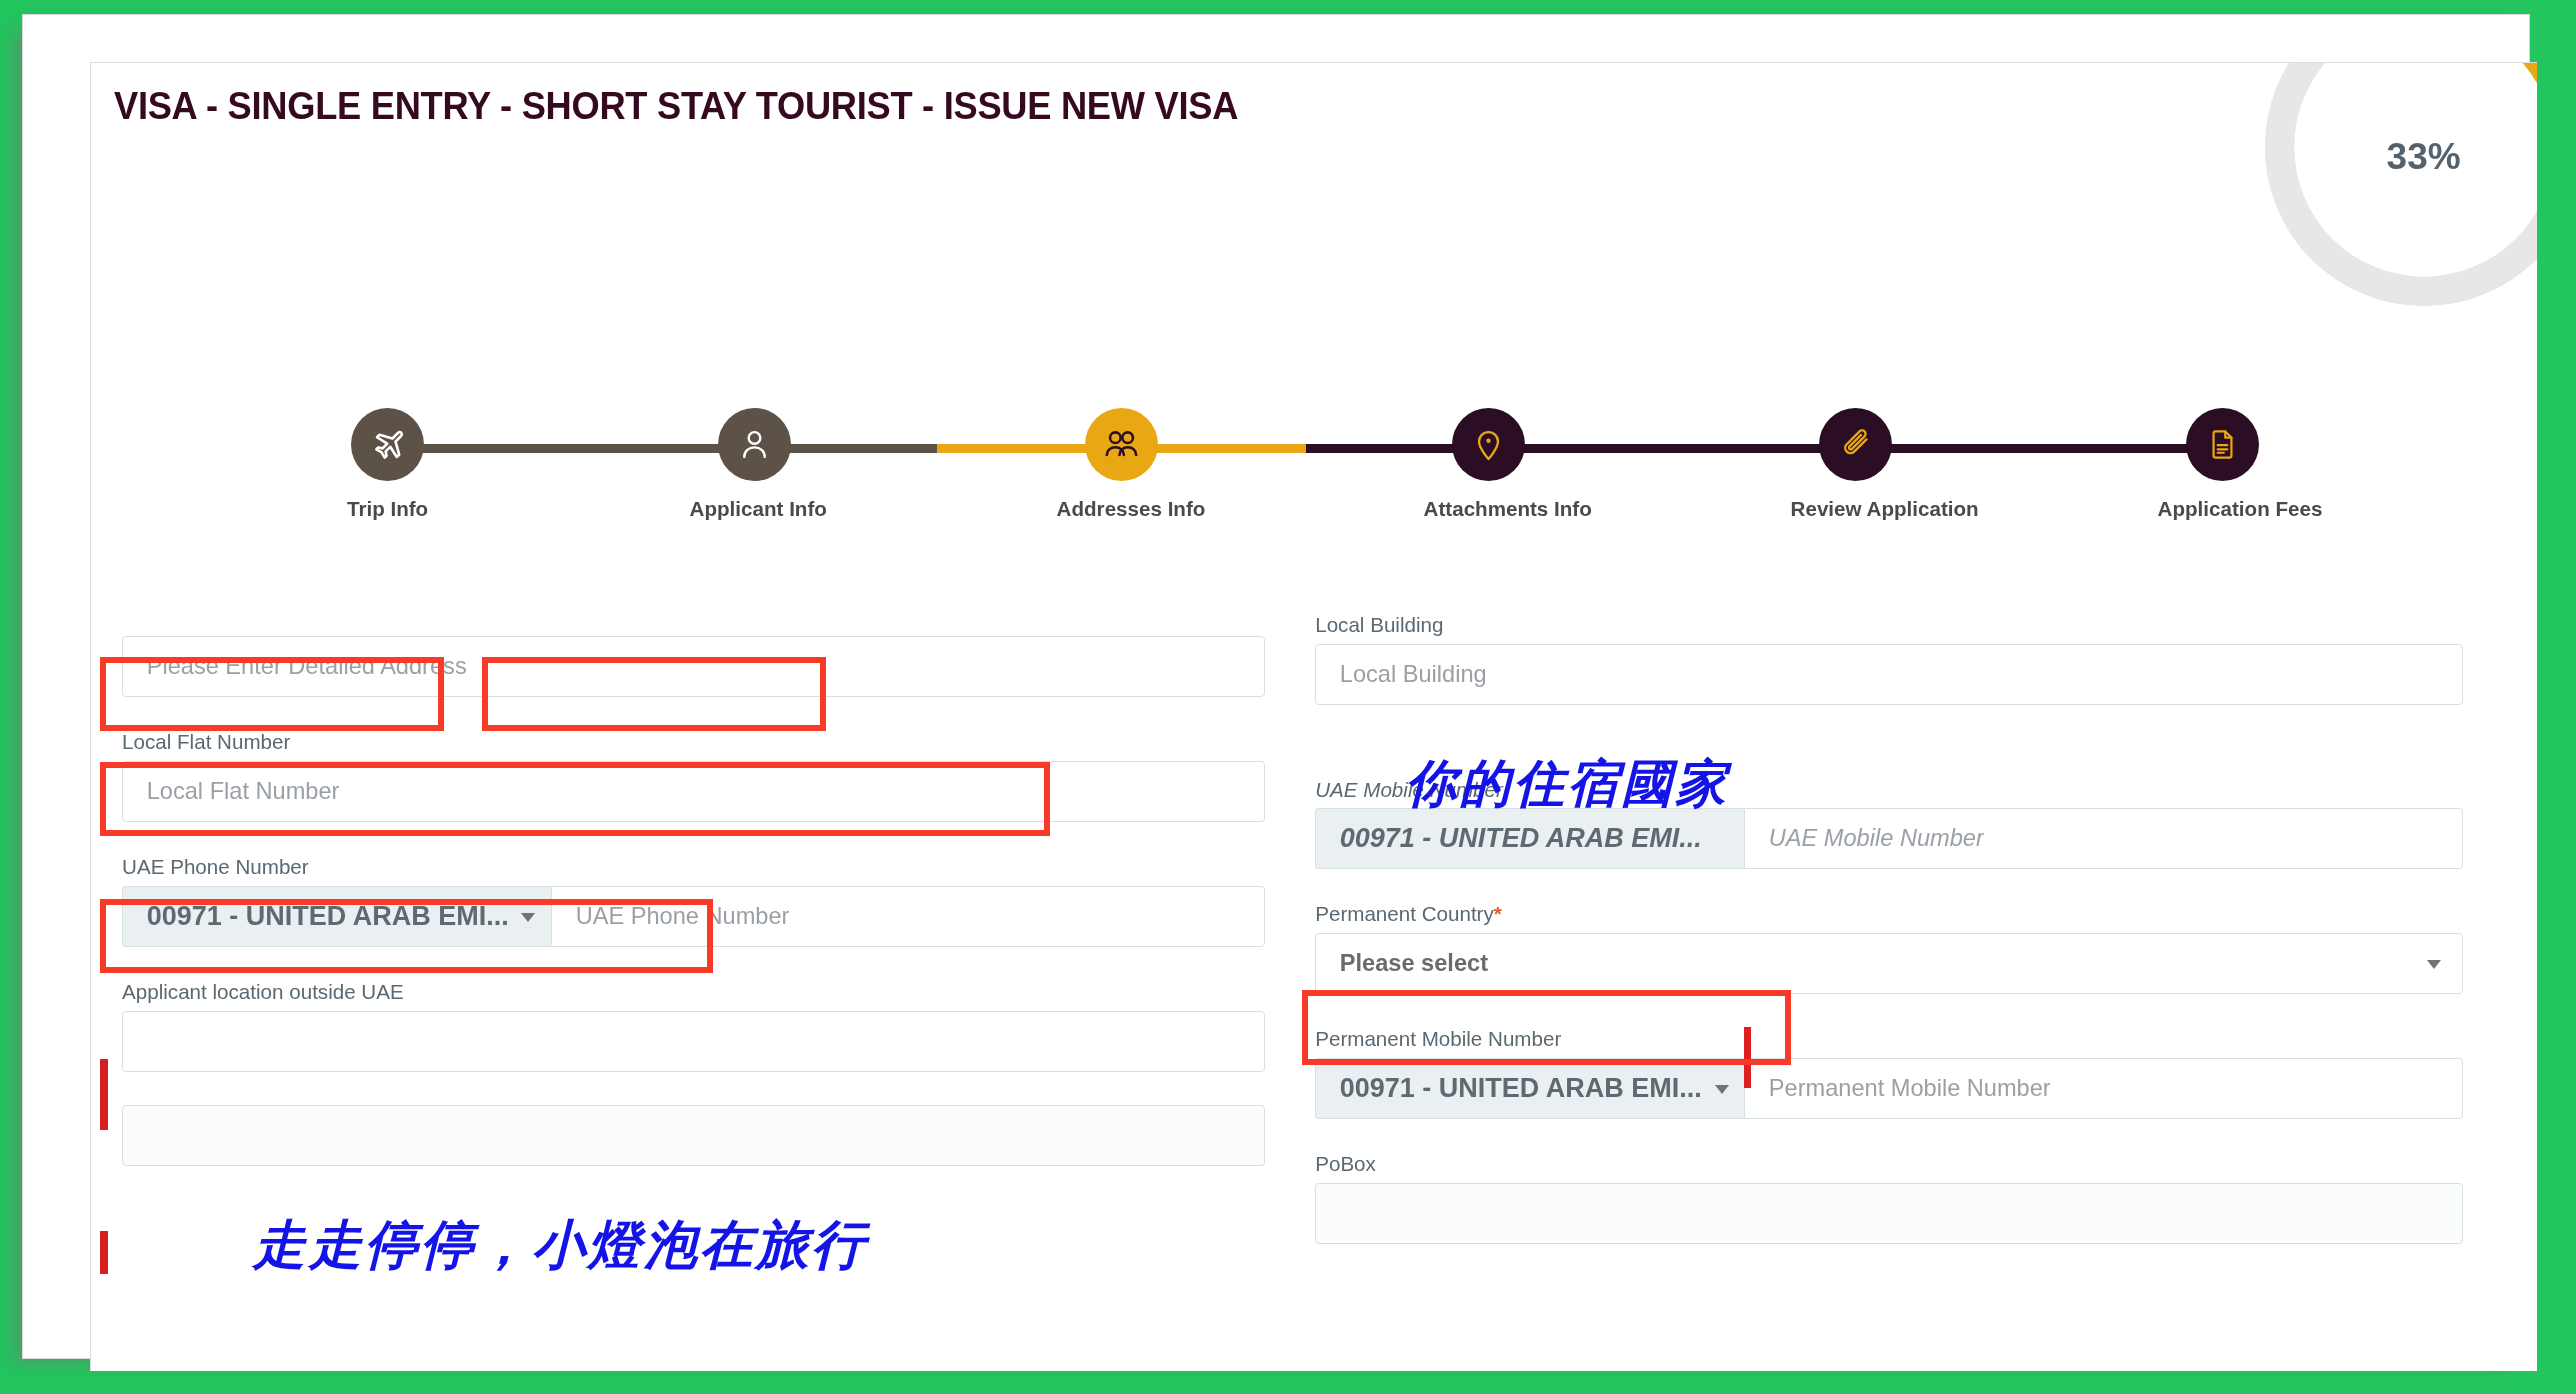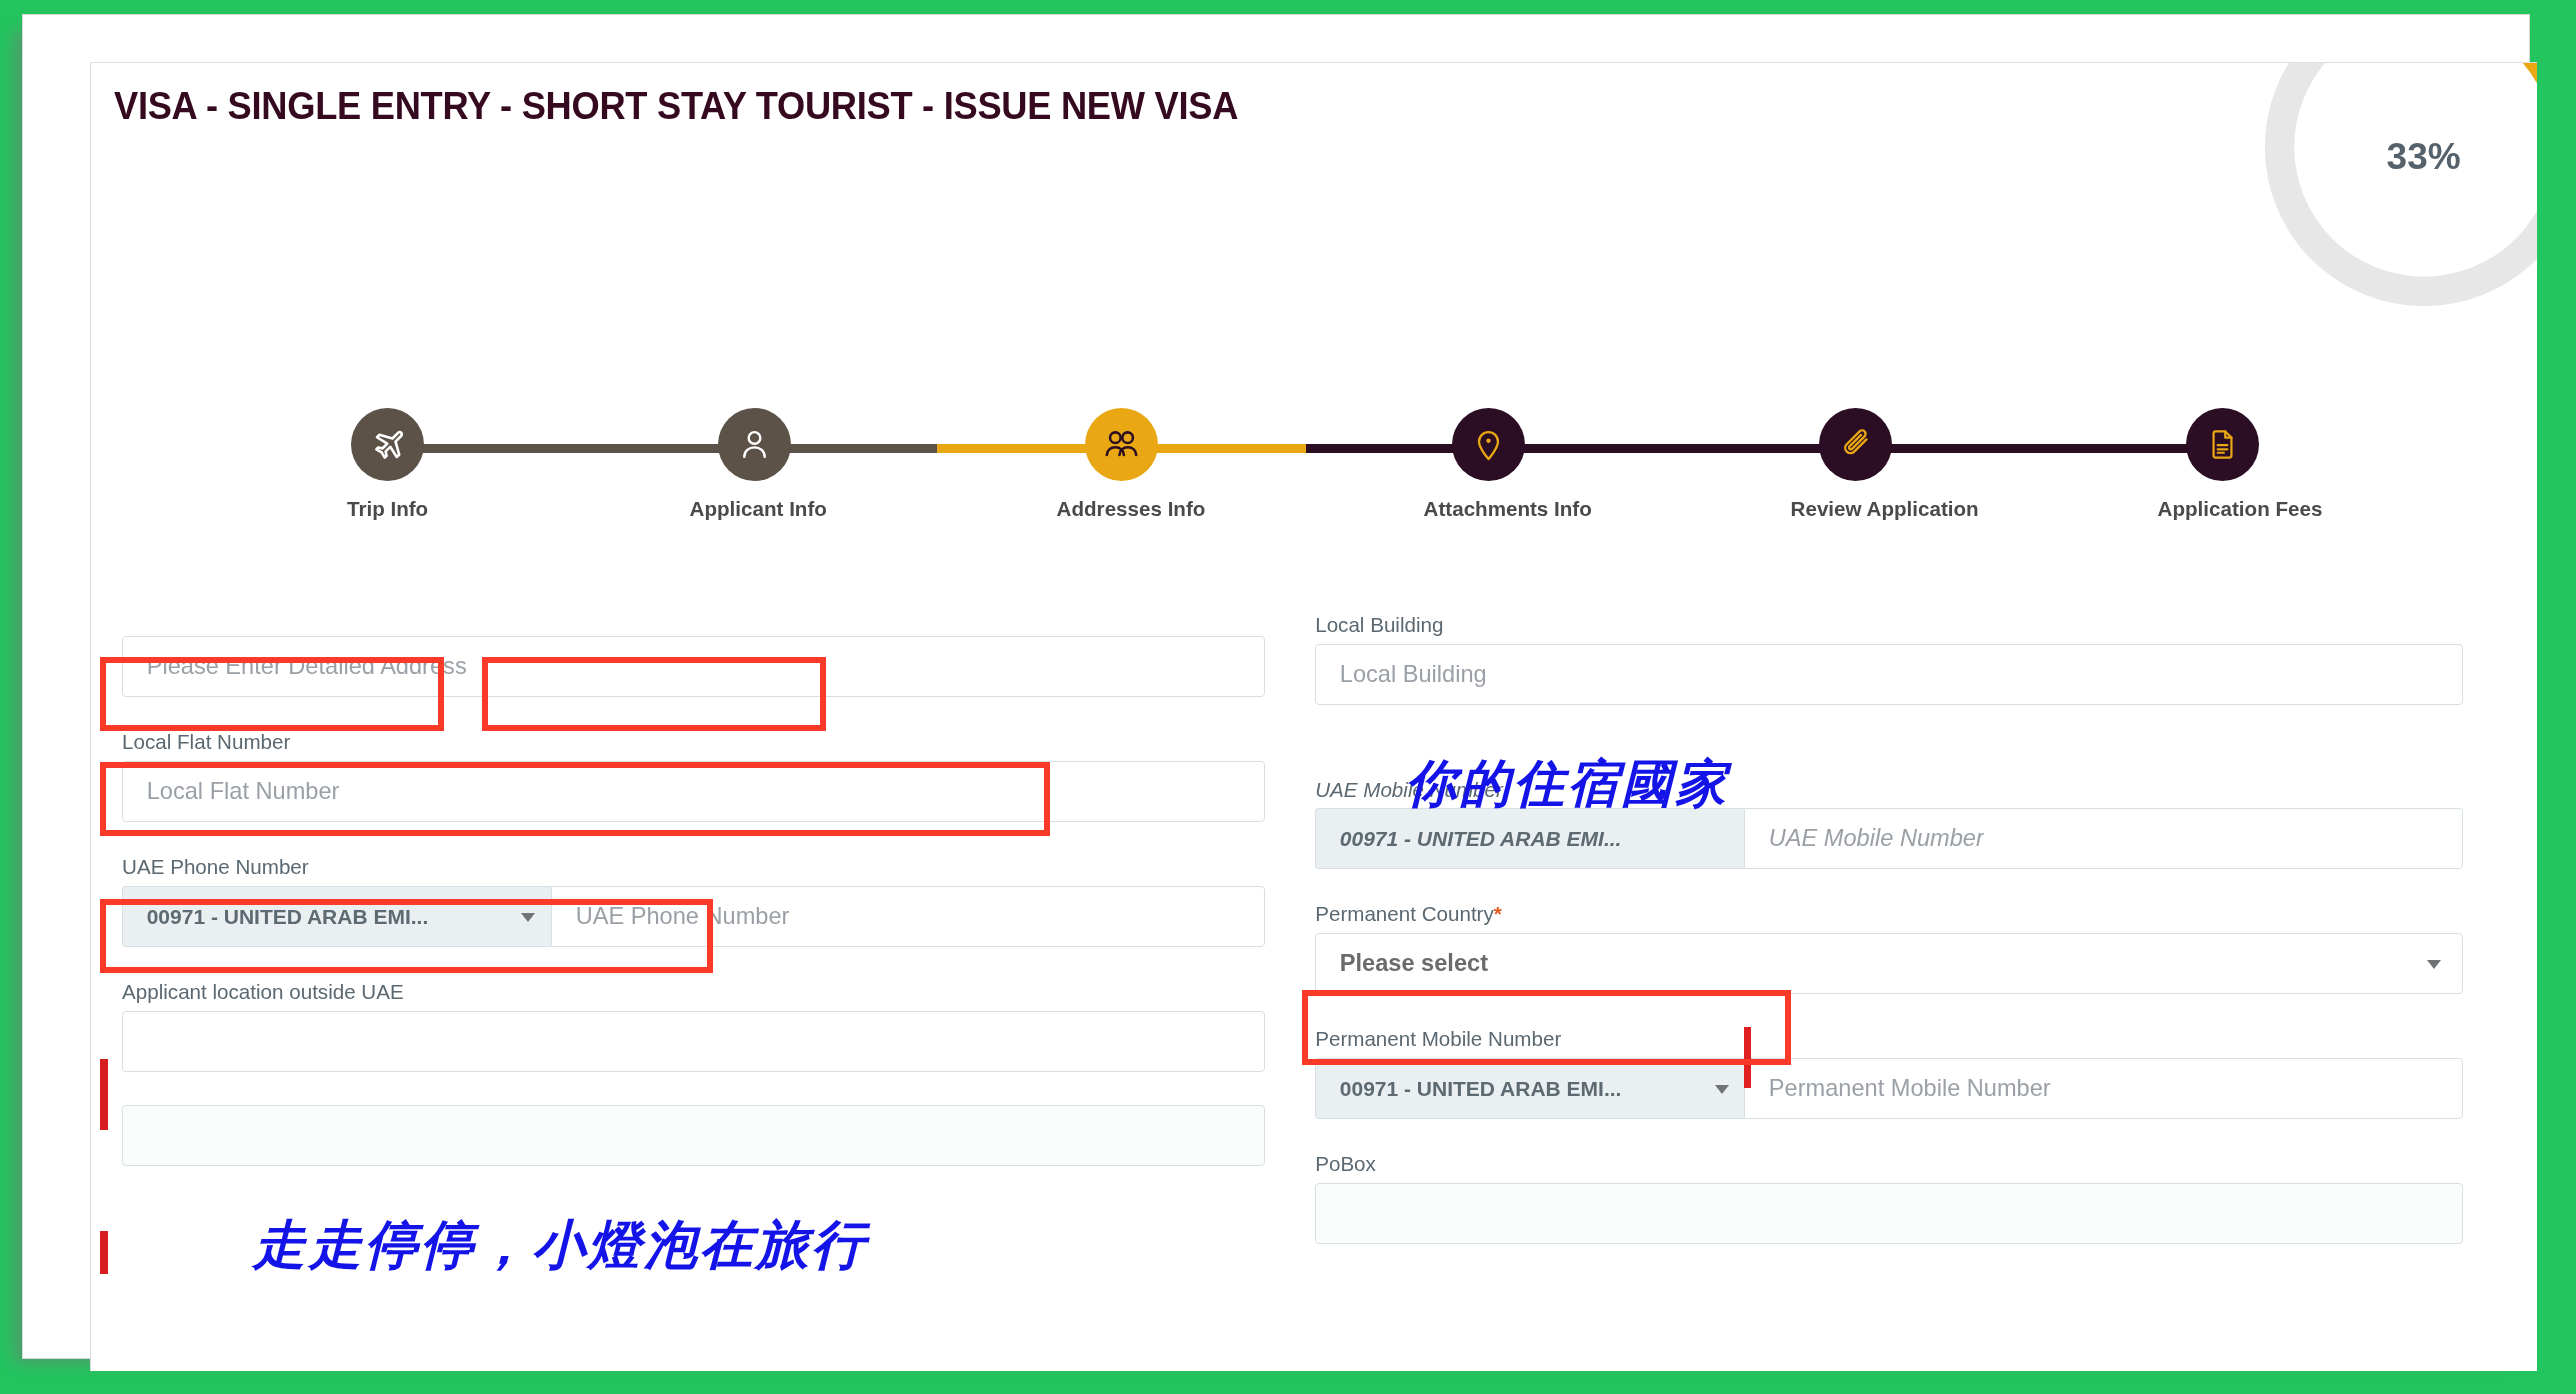--- a/index.html
+++ b/index.html
@@ -126,21 +126,21 @@
   .split-row .half:first-child{margin-right:90px;}
 
   
   .phone-group{display:flex;align-items:stretch;}
   .phone-prefix{
     width:429px;background:#eaeff2;border:1px solid #d6dfe3;
     border-right:none;border-radius:3.9px 0 0 3.9px;
     display:flex;align-items:center;position:relative;
     box-sizing:border-box;
   }
-  .phone-prefix .sel-text{font-size:21px;color:#5d6a72;}
+  .phone-prefix .sel-text{font-size:27px;color:#5d6a72;}
   .phone-prefix .caret{right:15.7px;}
   .phone-input{
     flex:1;border:1px solid #d6dfe3;border-radius:0 3.9px 3.9px 0;
     display:flex;align-items:center;background:#fff;
     box-sizing:border-box;
   }
   .phone-group.tall .phone-prefix,.phone-group.tall .phone-input{height:61px;}
 
   
   .red-div{

